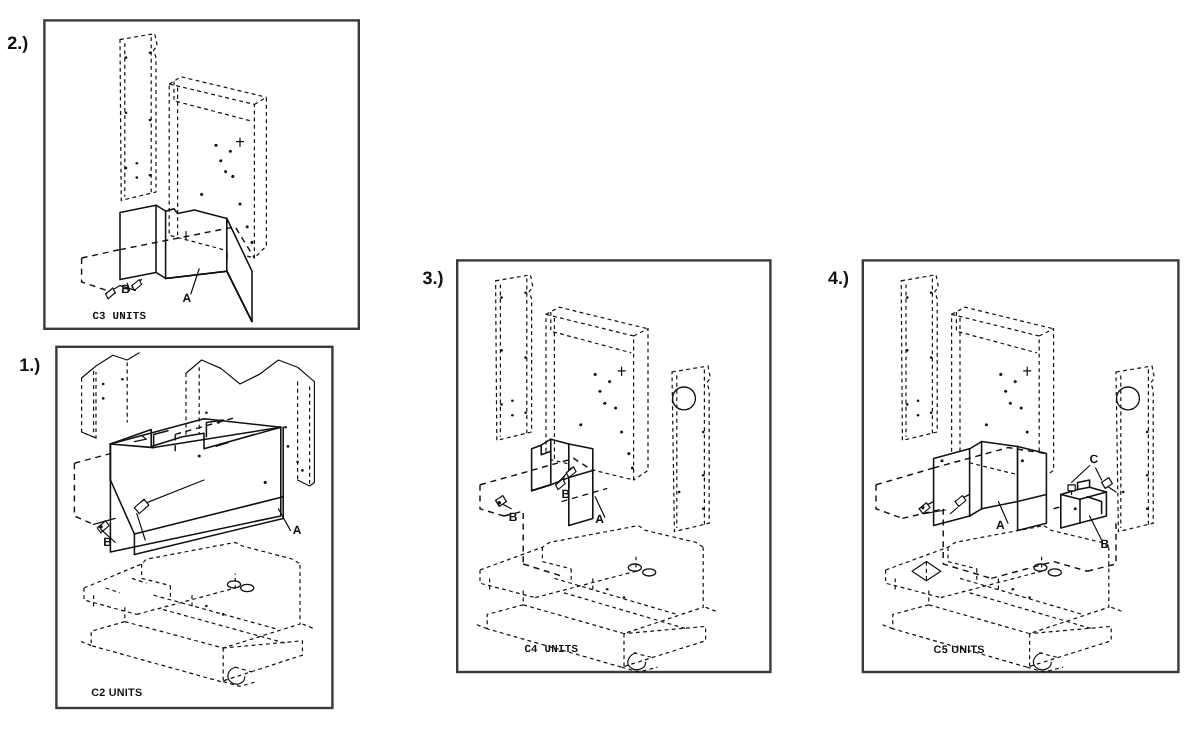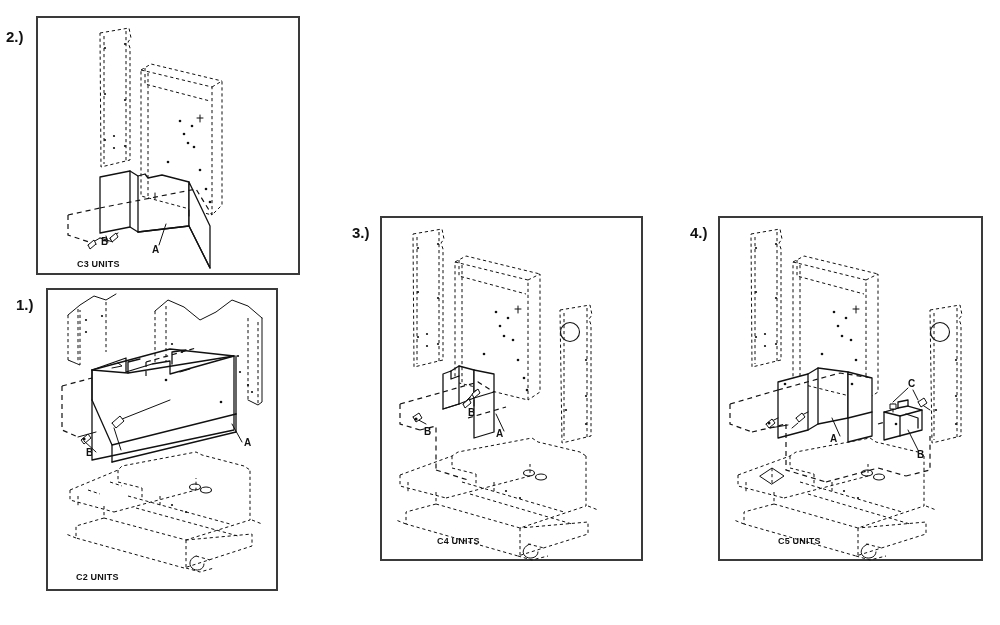--- a/index.html
+++ b/index.html
@@ -68,34 +68,34 @@
   .wht { fill: #ffffff; stroke: #111111; stroke-width: 1.3; stroke-linejoin: round; }
   .wht-thin { fill: #ffffff; stroke: #111111; stroke-width: 1; stroke-linejoin: round; }
 </style>
 </head>
 <body>
 
 <div id="sheet">
 
   <div class="step-num" style="left:6px; top:28px;">2.)</div>
   <div class="panel-box" style="left:36px; top:16px; width:264px; height:259px;"></div>
-  <div class="unit-label" style="left:77px; top:259px;">C3 UNITS</div>
+  <div class="unit-label" style="left:77px; top:259px;font-family:Liberation Mono, monospace;">C3 UNITS</div>
   <div class="callout" style="left:101px; top:236px;">B</div>
   <div class="callout" style="left:152px; top:244px;">A</div>
 
   <div class="step-num" style="left:16px; top:296px;">1.)</div>
   <div class="panel-box" style="left:46px; top:288px; width:232px; height:303px;"></div>
   <div class="unit-label" style="left:76px; top:572px;">C2 UNITS</div>
   <div class="callout" style="left:86px; top:447px;">B</div>
   <div class="callout" style="left:116px; top:445px;">B</div>
   <div class="callout" style="left:244px; top:437px;">A</div>
 
   <div class="step-num" style="left:352px; top:224px;">3.)</div>
   <div class="panel-box" style="left:380px; top:216px; width:263px; height:345px;"></div>
-  <div class="unit-label" style="left:437px; top:536px;">C4 UNITS</div>
+  <div class="unit-label" style="left:437px; top:536px;font-family:Liberation Mono, monospace;">C4 UNITS</div>
   <div class="callout" style="left:468px; top:407px;">B</div>
   <div class="callout" style="left:424px; top:426px;">B</div>
   <div class="callout" style="left:496px; top:428px;">A</div>
 
   <div class="step-num" style="left:690px; top:224px;">4.)</div>
   <div class="panel-box" style="left:718px; top:216px; width:265px; height:345px;"></div>
   <div class="unit-label" style="left:778px; top:536px;">C5 UNITS</div>
   <div class="callout" style="left:784px; top:423px;">C</div>
   <div class="callout" style="left:830px; top:433px;">A</div>
   <div class="callout" style="left:908px; top:378px;">C</div>

